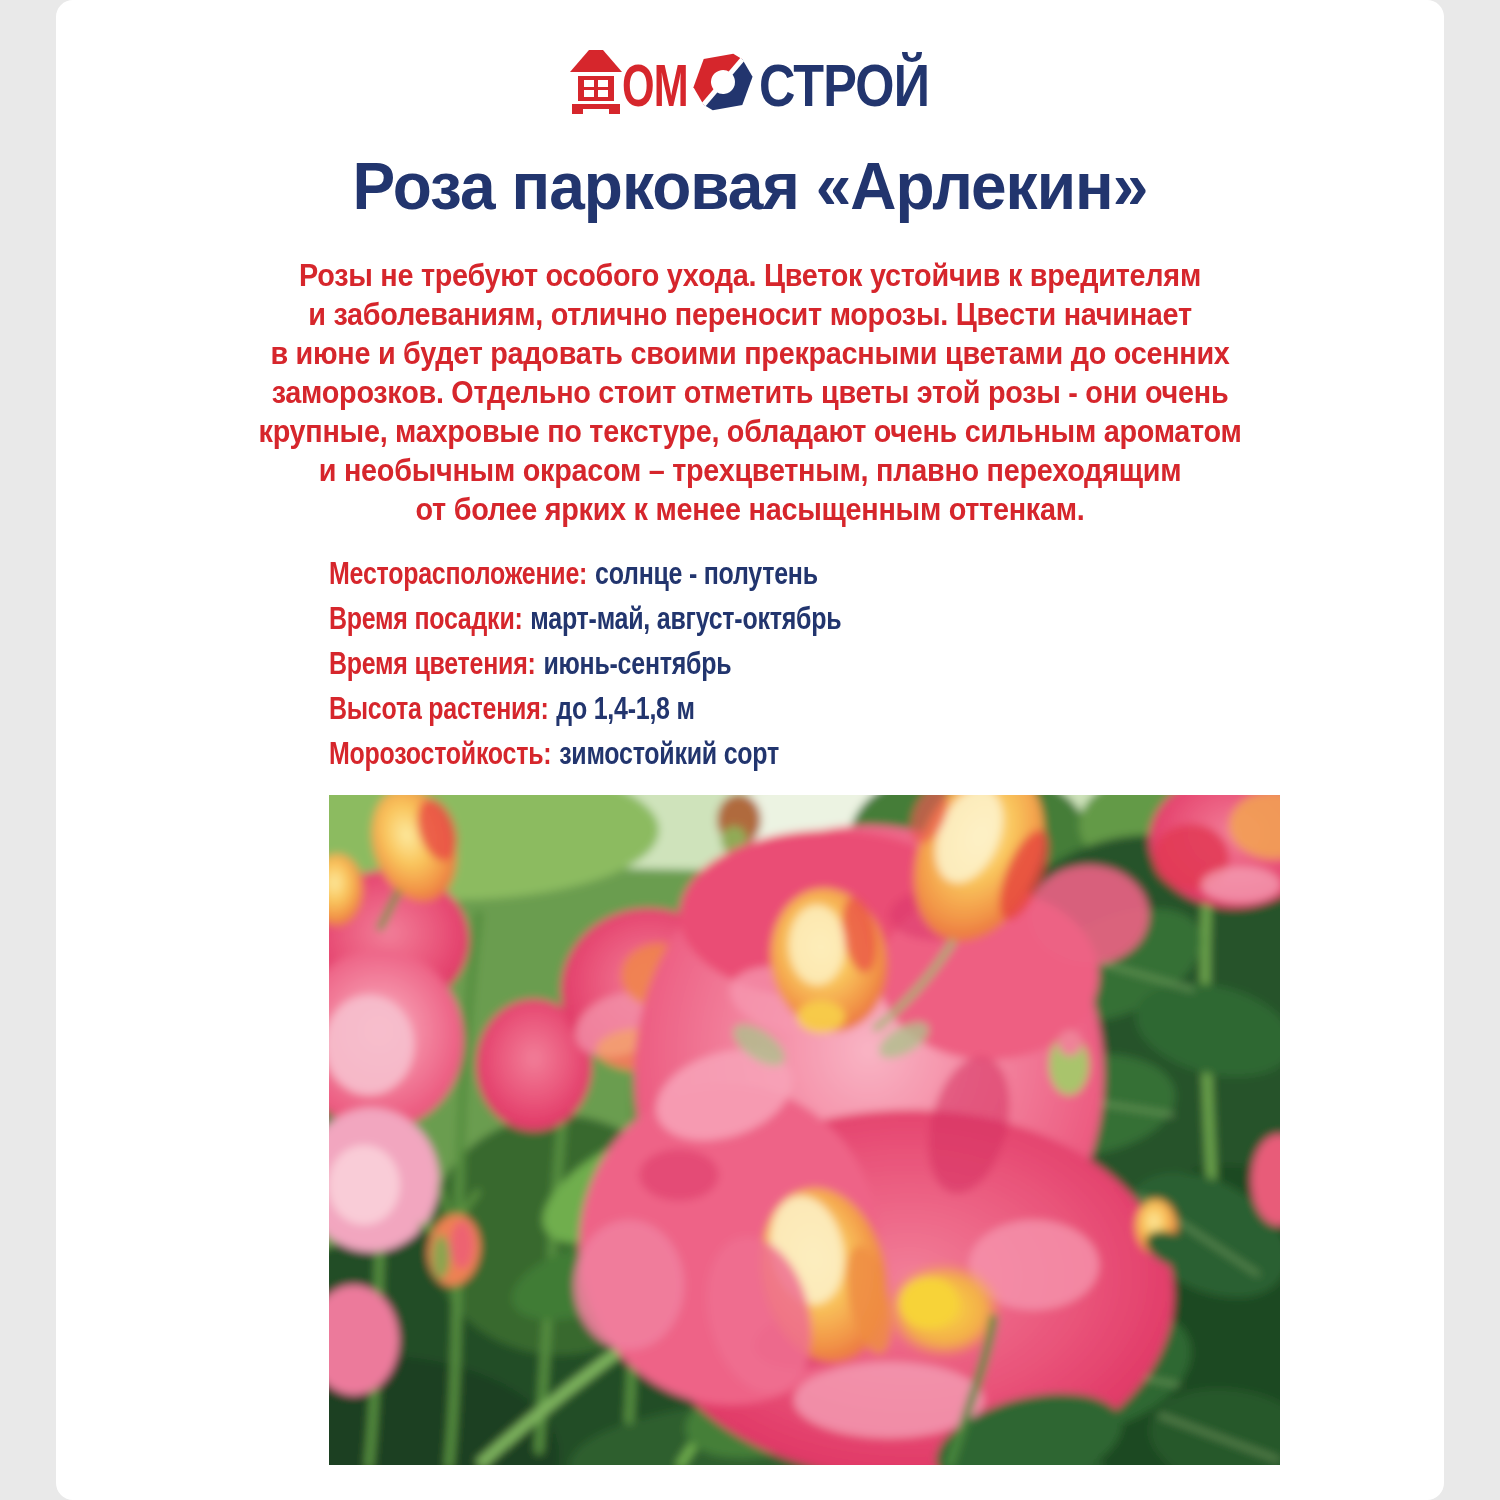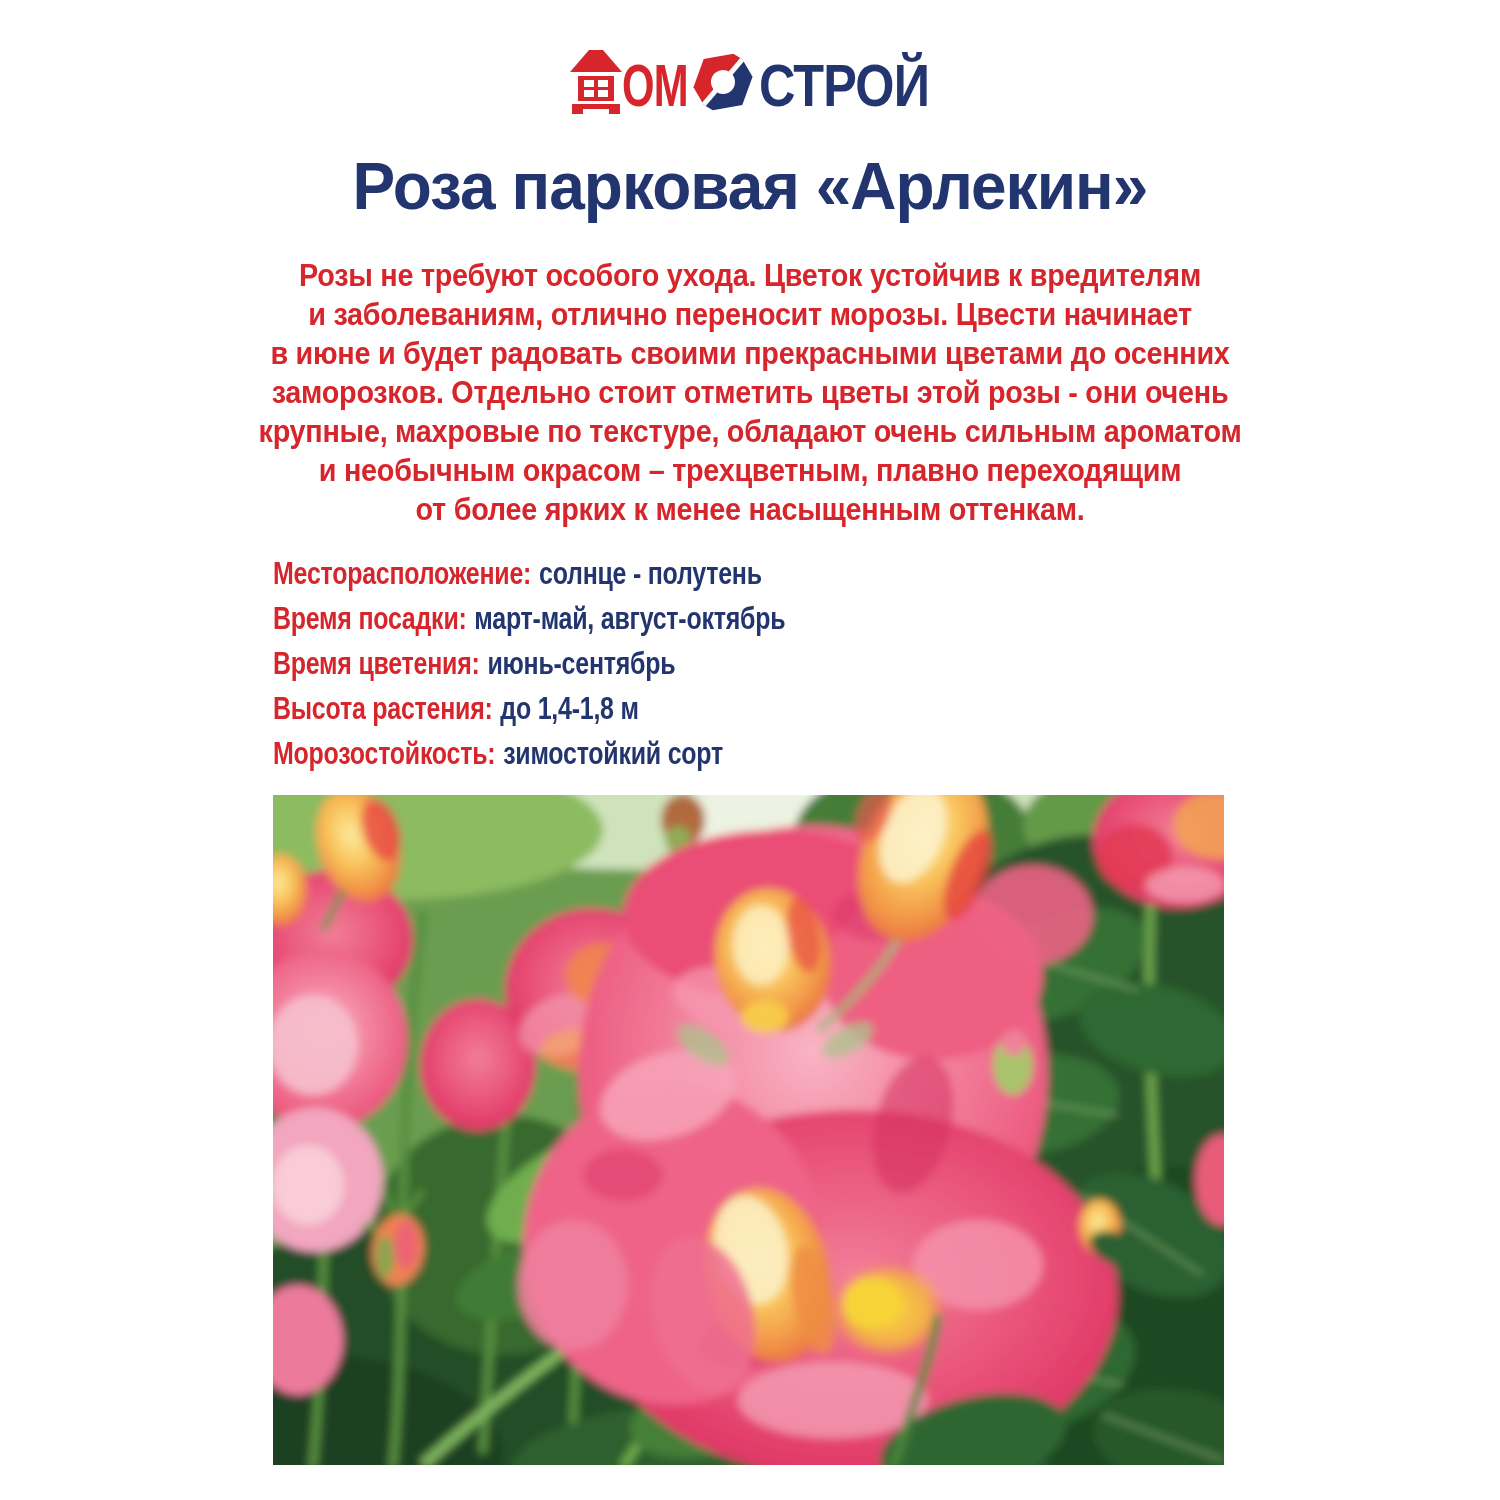--- a/index.html
+++ b/index.html
@@ -3,26 +3,27 @@
 <meta charset="utf-8">
 <style>
   :root{
     --red:#d6262c;
     --navy:#22356e;
     --page-bg:#ffffff;
   }
   html,body{margin:0;padding:0;background:#e9e9e9;}
   .page{
     position:relative;
-    width:1500px;height:1500px;
+    width:1388px;height:1500px;
     background:var(--page-bg);
     margin:0 auto;
     overflow:hidden;
     font-family:"Liberation Sans","DejaVu Sans",sans-serif;
     font-weight:bold;
+    border-radius:17px;
   }
   
   .logo{
     position:absolute;top:50px;left:50%;
     transform:translateX(-50%);
     width:360px;height:66px;
   }
   .logo svg{display:block;}
   .logo text{
     font-family:"Liberation Sans","DejaVu Sans",sans-serif;

